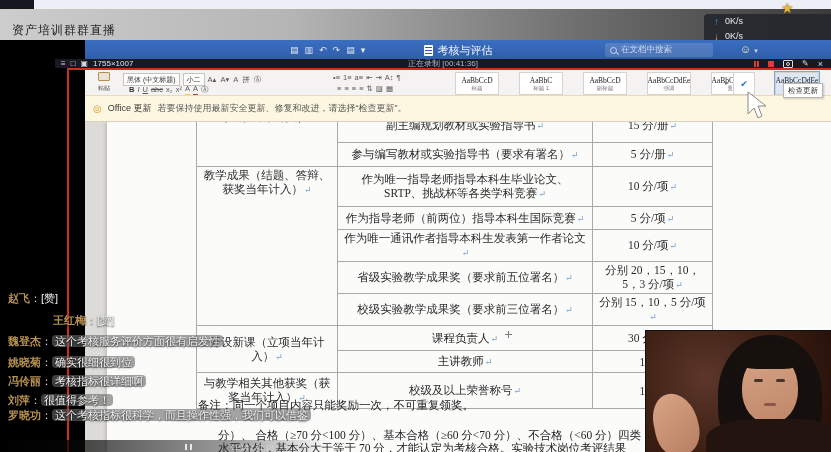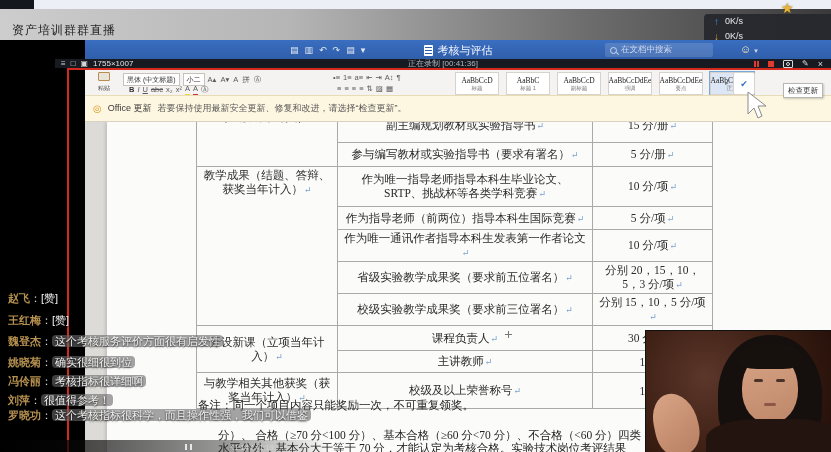--- a/index.html
+++ b/index.html
@@ -59,21 +59,21 @@
   .clip-ic{width:10px;height:12px;background:#e8e4da;border:1px solid #b88d4f;border-radius:1px;}
   .clip-lb{font-size:6px;color:#555;}
   .fbox{background:#fff;border:1px solid #c6c3bd;font-size:7px;color:#333;padding:0 3px;height:11px;line-height:11px;white-space:nowrap;}
   .gi{font-size:7.5px;line-height:10px;color:#5a5a5a;white-space:nowrap;}
   .fg2 .gi:nth-of-type(1){font-weight:bold;color:#333;}
   .fg2 .gi:nth-of-type(2){font-style:italic;}
   .fg2 .gi:nth-of-type(3){text-decoration:underline;}
   .fg2 .gi:nth-of-type(4){text-decoration:line-through;}
   .fg2 .gi:nth-of-type(7){border-bottom:2px solid #f3d53a;}
   .fg2 .gi:nth-of-type(8){border-bottom:2px solid #c33;}
-  .styles-gallery{left:370px;top:2px;display:flex;gap:7px;}
+  .styles-gallery{left:370px;top:2px;display:flex;gap:20px;}
   .style-box{width:42px;height:21px;background:#fff;border:1px solid #d6d3cd;display:flex;flex-direction:column;align-items:center;justify-content:center;}
   .style-sample{font-family:"Liberation Serif","DejaVu Serif",serif;font-size:7.5px;color:#222;line-height:9px;white-space:nowrap;}
   .style-label{font-size:5.5px;color:#777;line-height:6px;white-space:nowrap;}
   .styles-gallery .style-box:nth-of-type(6){outline:1.5px solid #7aa7d9;background:#dce6f5;}
   .gal-more{font-size:7px;color:#777;line-height:21px;}
   .styles-pane{left:648px;top:2px;width:20px;height:21px;display:flex;align-items:center;justify-content:center;
                background:#fff;border:1px solid #d6d3cd;border-radius:2px;}
   .styles-pane span{font-size:9px;color:#2f6fc0;}
 
   .office-bar{left:0;top:25px;width:746px;height:27px;background:#fdf6e0;border-top:1px solid #e7dcb6;border-bottom:1px solid #d8d2c0;
@@ -103,21 +103,21 @@
   .doc-cross::before{content:"";position:absolute;left:3px;top:0;width:1px;height:7px;background:#777;}
   .doc-cross::after{content:"";position:absolute;left:0;top:3px;width:7px;height:1px;background:#777;}
 
   
   .big-cursor{left:744px;top:90px;z-index:40;}
 
   
   .chat{left:0;top:285px;width:300px;height:145px;z-index:50;font-size:11px;}
   .chat-row{position:absolute;left:8px;white-space:nowrap;text-shadow:0 1px 2px rgba(0,0,0,.9);}
   .chat-row:nth-of-type(1){top:6px;}
-  .chat-row:nth-of-type(2){top:28px;}
+  .chat-row:nth-of-type(2){top:28px;margin-left:45px;}
   .chat-row:nth-of-type(3){top:49px;}
   .chat-row:nth-of-type(4){top:70px;}
   .chat-row:nth-of-type(5){top:89px;}
   .chat-row:nth-of-type(6){top:108px;}
   .chat-row:nth-of-type(7){top:123px;}
   .chat-name{color:#b5904f;font-weight:bold;}
   .chat-sep{color:#ddd;}
   .chat-text{color:#f3f3f3;}
   .bubble-row .chat-text{background:rgba(105,105,105,.6);border-radius:4px;padding:0 3px;}
 

